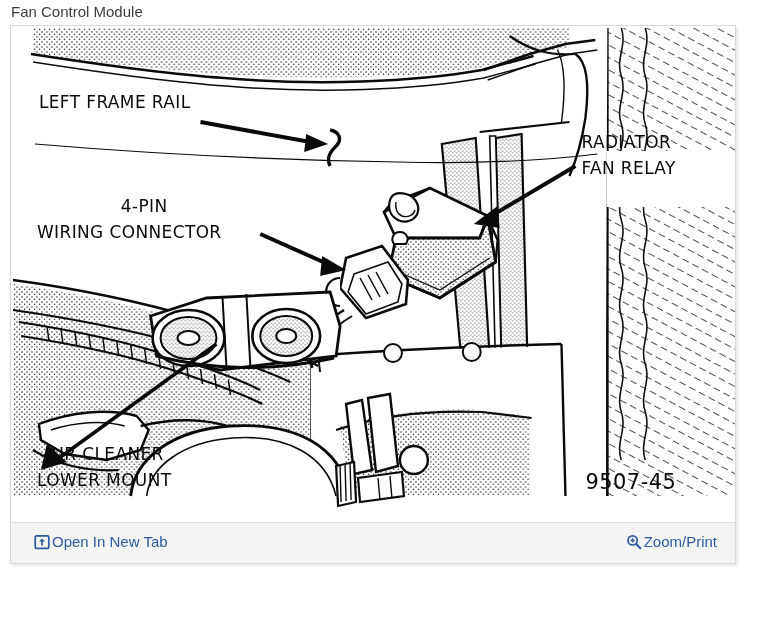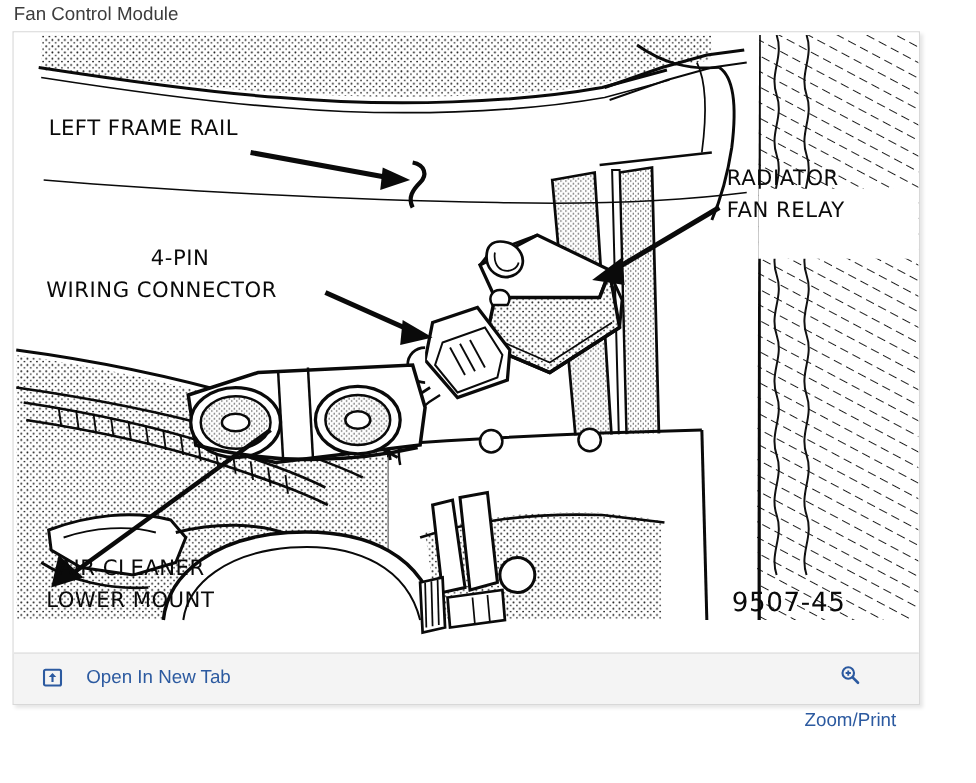--- a/index.html
+++ b/index.html
@@ -74,32 +74,32 @@
     background: #f4f4f4;
     border-top: 1px solid #dedede;
     box-sizing: border-box;
   }
 
   .tool-link {
     position: absolute;
     top: 9px;
     display: flex;
     align-items: center;
-    gap: 19px;
+    gap: 2px;
     color: #2c5aa0;
     font-size: 15px;
     line-height: 20px;
     text-decoration: none;
     cursor: pointer;
     white-space: nowrap;
     font-family: "Liberation Sans", sans-serif;
   }
 
   .tool-link.left  { left: 23px; }
-  .tool-link.right { right: 18px; flex-direction: column; }
+  .tool-link.right { right: 18px; }
 
   .tool-icon {
     display: inline-block;
     width: 16px;
     height: 16px;
     flex: 0 0 16px;
     line-height: 0;
   }
   .tool-icon svg { display: block; width: 16px; height: 16px; }
 

